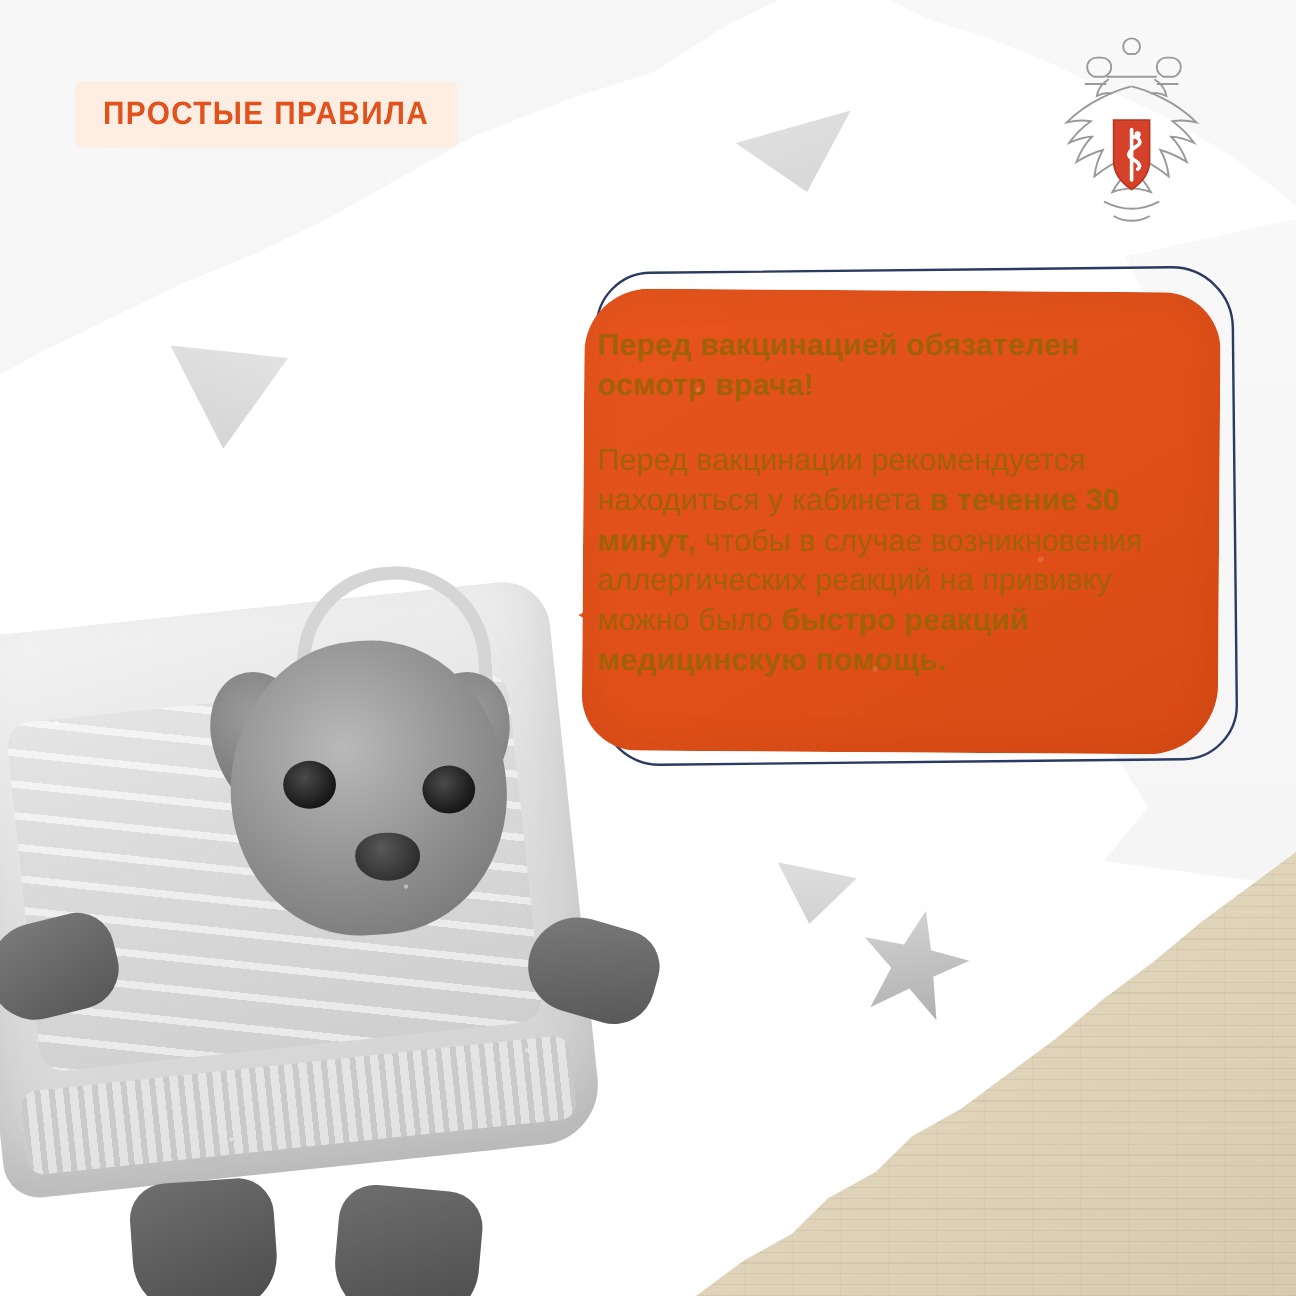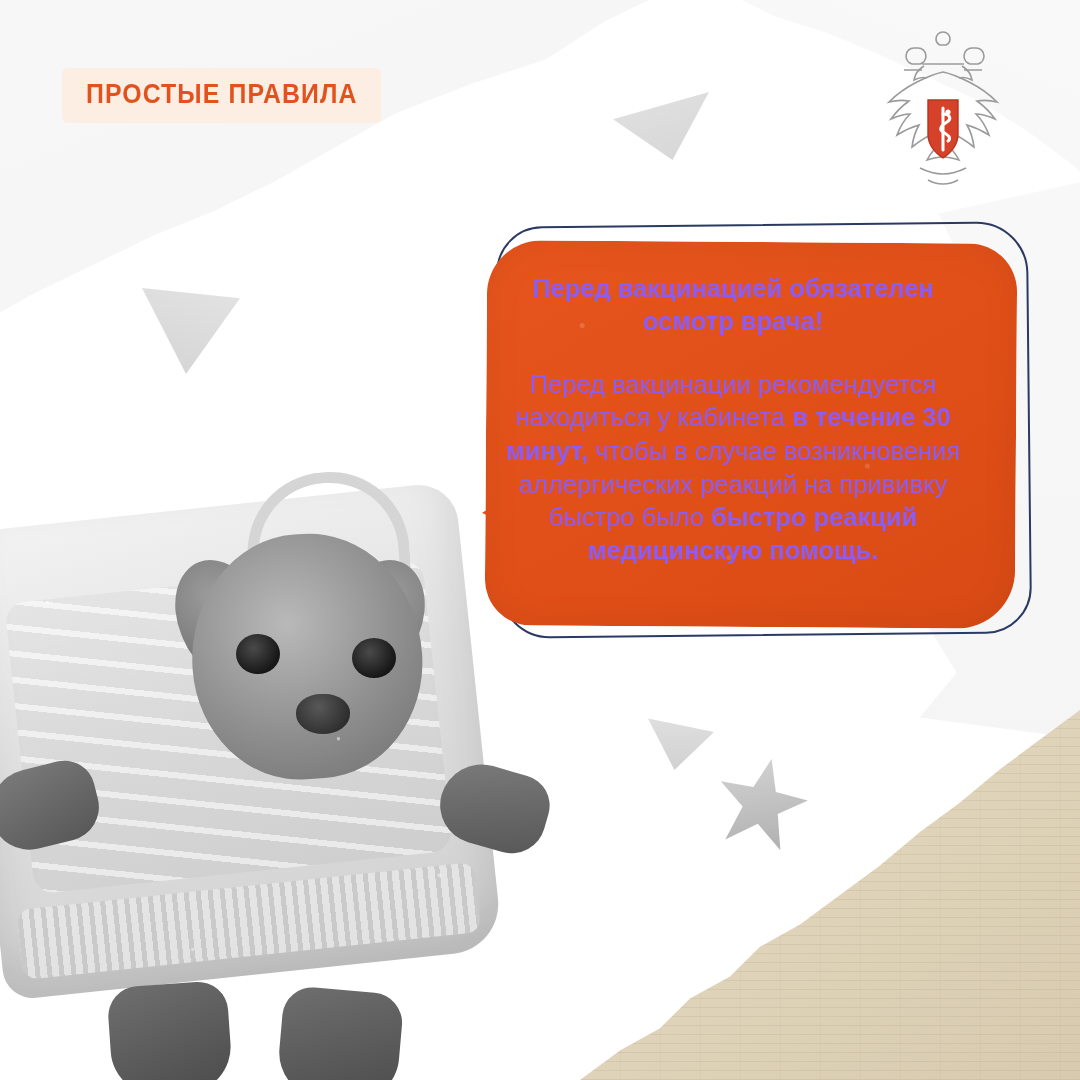--- a/index.html
+++ b/index.html
@@ -10,21 +10,20 @@
   body {
     font-family: "Liberation Sans", sans-serif;
   }
 
   .poster {
     position: relative;
     width: 1080px;
     height: 1080px;
     overflow: hidden;
     background: #ffffff;
-    text-align: center;
   }
 
   
   .torn-top-left {
     position: absolute;
     top: -40px;
     left: -60px;
     width: 760px;
     height: 470px;
     background: linear-gradient(160deg, #f2f2f2 0%, #ededed 60%, #e8e8e8 100%);
@@ -192,21 +191,21 @@
     width: 80px;
     height: 86px;
     background: #e4511a;
     clip-path: polygon(100% 0%, 100% 100%, 0% 52%);
   }
   .bubble-text {
     position: absolute;
     left: 498px;
     top: 272px;
     width: 470px;
-    color: #8b5cf6;
+    color: #a16207;
     font-size: 25.5px;
     line-height: 1.30;
     z-index: 4;
   }
   .bubble-text .lead {
     font-weight: bold;
     margin: 0 0 30px 0;
   }
   .bubble-text .body {
     margin: 0;
@@ -380,21 +379,21 @@
   </div>
 
   <div class="bubble-wrap">
     <div class="bubble-outline"></div>
     <div class="bubble-tail"></div>
     <div class="bubble"></div>
   </div>
 
   <div class="bubble-text">
     <p class="lead">Перед вакцинацией обязателен осмотр врача!</p>
-    <p class="body"><span>Перед вакцинации рекомендуется находиться у кабинета </span><b>в течение 30 минут,</b><span> чтобы в случае возникновения аллергических реакций на прививку быстро было </span><b>быстро реакций медицинскую помощь.</b></p>
+    <p class="body"><span>Перед вакцинации рекомендуется находиться у кабинета </span><b>в течение 30 минут,</b><span> чтобы в случае возникновения аллергических реакций на прививку можно было </span><b>быстро реакций медицинскую помощь.</b></p>
   </div>
 
   <div class="photo">
     <div class="mask"></div>
     <div class="mask-strap"></div>
     <div class="dog-ear left"></div>
     <div class="dog-ear right"></div>
     <div class="dog-head"></div>
     <div class="dog-eye left"></div>
     <div class="dog-eye right"></div>

